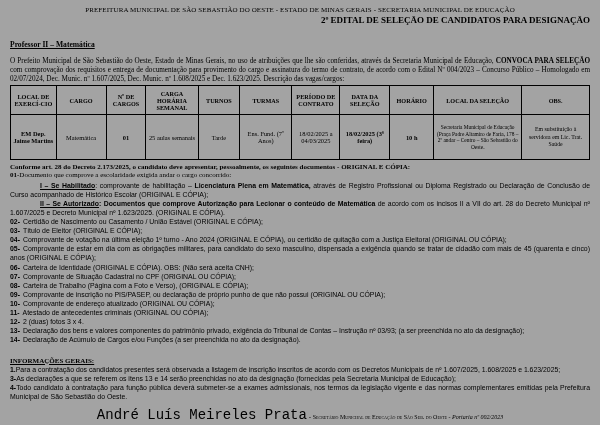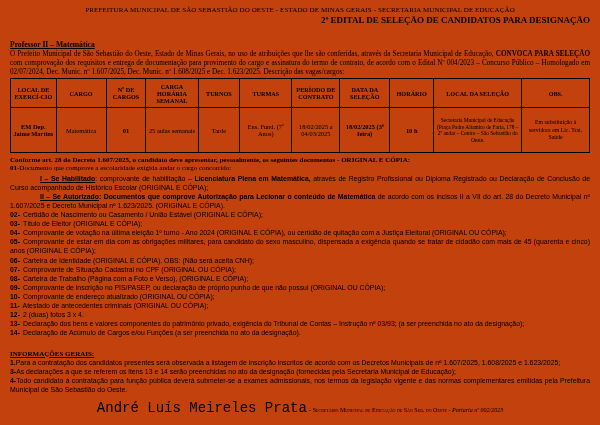--- a/index.html
+++ b/index.html
@@ -1,27 +1,27 @@
 <!DOCTYPE html>
 <html><head>
 <meta charset="utf-8">
 <style>
   html,body{margin:0;padding:0;background:#e8e8e8;}
   .page{
-    width:600px;height:425px;background:#c2410c;box-sizing:border-box;
+    width:600px;height:425px;background:#a3a3a3;box-sizing:border-box;
     padding:6px 10px 4px 10px;position:relative;color:#000;
     font-family:"Liberation Serif", serif;overflow:hidden;
   }
   .center{text-align:center;}
   .b{font-weight:bold;}
   .u{text-decoration:underline;}
   .hdr1{font-size:7px;letter-spacing:.1px;}
   .title{font-size:9px;font-weight:bold;margin-top:1px;text-align:right;}
   .prof{font-size:7.6px;font-weight:bold;text-decoration:underline;margin-top:15px;}
-  .intro{font-size:7.2px;line-height:1.22;text-align:justify;margin-top:1px;}
+  .intro{font-size:7.2px;line-height:1.22;text-align:justify;margin-top:8px;}
   table{border-collapse:collapse;width:100%;margin-top:2px;table-layout:fixed;}
   th,td{border:1px solid #000;text-align:center;vertical-align:middle;padding:1px 2px;overflow:hidden;}
   th{font-size:6.2px;line-height:1.15;font-weight:bold;height:26px;}
   td{font-size:6.4px;line-height:1.2;height:42px;}
   td.small{font-size:5.4px;line-height:1.25;}
   td.obs{font-size:5.8px;line-height:1.3;}
   .conforme{font-size:7px;font-weight:bold;margin-top:3px;}
   .ditem{font-size:7px;line-height:1.32;}
   .serifitem{font-family:"Liberation Serif",serif;}
   .sansitem{font-family:"Liberation Sans",sans-serif;font-size:6.9px;}
@@ -86,21 +86,21 @@
         <td>Ens. Fund. (7º Anos)</td>
         <td>18/02/2025 a 04/03/2025</td>
         <td class="b">18/02/2025 (3ª feira)</td>
         <td class="b">10 h</td>
         <td class="small">Secretaria Municipal de Educação (Praça Padre Altamiro de Faria, 178 – 2º andar – Centro – São Sebastião do Oeste.</td>
         <td class="obs">Em substituição à servidora em Lic. Trat. Saúde</td>
       </tr>
     </tbody>
   </table>
 
-  <div class="conforme">Conforme art. 28 do Decreto 1.607/2025, o candidato deve apresentar, pessoalmente, os seguintes documentos - ORIGINAL E CÓPIA:</div>
+  <div class="conforme">Conforme art. 28 do Decreto 2.173/2025, o candidato deve apresentar, pessoalmente, os seguintes documentos - ORIGINAL E CÓPIA:</div>
 
   <div class="ditem serifitem tight"><span class="num">01-</span><span>Documento que comprove a escolaridade exigida andar o cargo concorrido:</span></div>
 
   <div class="ditem sansitem sub"><span class="b u">I – Se Habilitado</span><span>: comprovante de habilitação – </span><span class="b">Licenciatura Plena em Matemática,</span><span> através de Registro Profissional ou Diploma Registrado ou Declaração de Conclusão de Curso acompanhado de Histórico Escolar (ORIGINAL E CÓPIA);</span></div>
 
   <div class="ditem sansitem sub"><span class="b u">II – Se Autorizado</span><span class="b">: Documentos que comprove Autorização para Lecionar o conteúdo de Matemática</span><span> de acordo com os incisos II a VII do art. 28 do Decreto Municipal nº 1.607/2025 e Decreto Municipal nº 1.623/2025. (ORIGINAL E CÓPIA).</span></div>
 
   <div class="ditem sansitem"><span class="num">02-</span><span>Certidão de Nascimento ou Casamento / União Estável (ORIGINAL E CÓPIA);</span></div>
   <div class="ditem sansitem"><span class="num">03-</span><span>Título de Eleitor (ORIGINAL E CÓPIA);</span></div>
   <div class="ditem sansitem"><span class="num">04-</span><span>Comprovante de votação na última eleição  1º turno - Ano 2024 (ORIGINAL E CÓPIA), ou certidão de quitação com a Justiça Eleitoral (ORIGINAL OU CÓPIA);</span></div>

